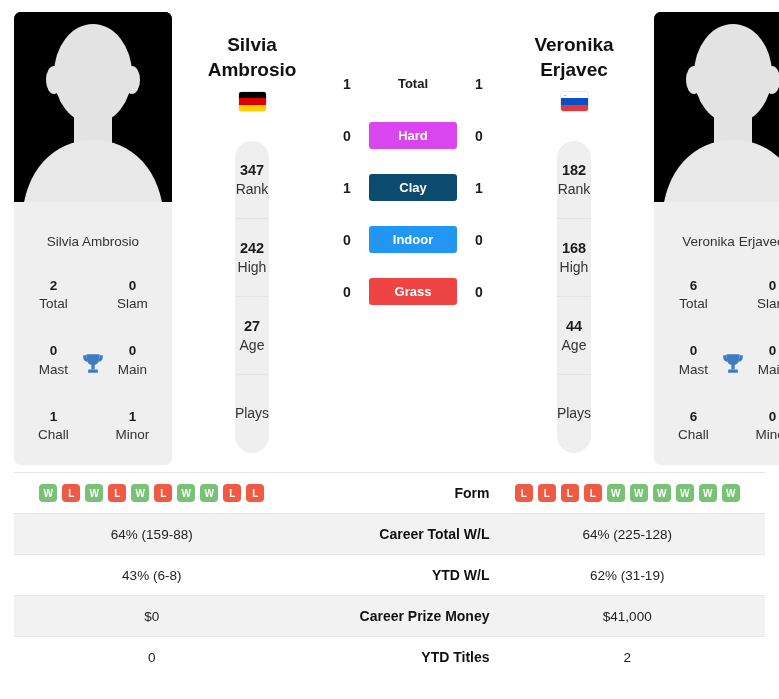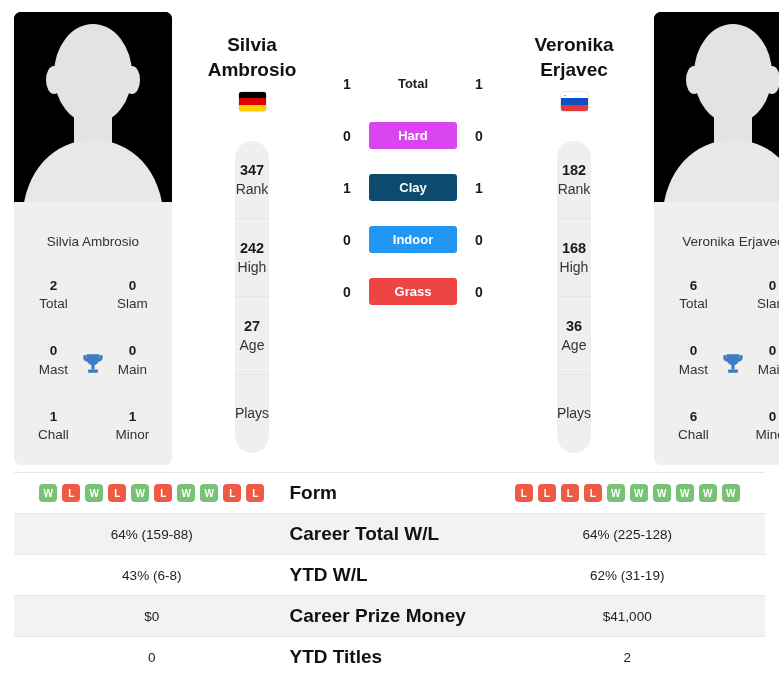--- a/index.html
+++ b/index.html
@@ -157,22 +157,22 @@
   .tcol-l, .tcol-r {
     flex: 1 1 0;
     display: flex;
     align-items: center;
     justify-content: center;
     font-size: 13.5px;
     color: #222222;
   }
   .tcol-c {
     flex: 0 0 200px;
-    text-align: left;
-    font-size: 19px;
+    text-align: right;
+    font-size: 14px;
     font-weight: bold;
     color: #111111;
   }
   .form-strip { display: flex; gap: 5px; }
   .badge {
     width: 18px; height: 18px;
     border-radius: 4px;
     display: flex; align-items: center; justify-content: center;
     font-size: 10px;
     font-weight: bold;
@@ -324,21 +324,21 @@
       <div class="stat-box">
         <div class="stat-row">
           <span class="svalue">182</span>
           <span class="slabel">Rank</span>
         </div>
         <div class="stat-row">
           <span class="svalue">168</span>
           <span class="slabel">High</span>
         </div>
         <div class="stat-row">
-          <span class="svalue">36</span>
+          <span class="svalue">44</span>
           <span class="slabel">Age</span>
         </div>
         <div class="stat-row">
           <span class="slabel">Plays</span>
         </div>
       </div>
     </div>
 
     <div class="player-card">
       <div class="photo">

